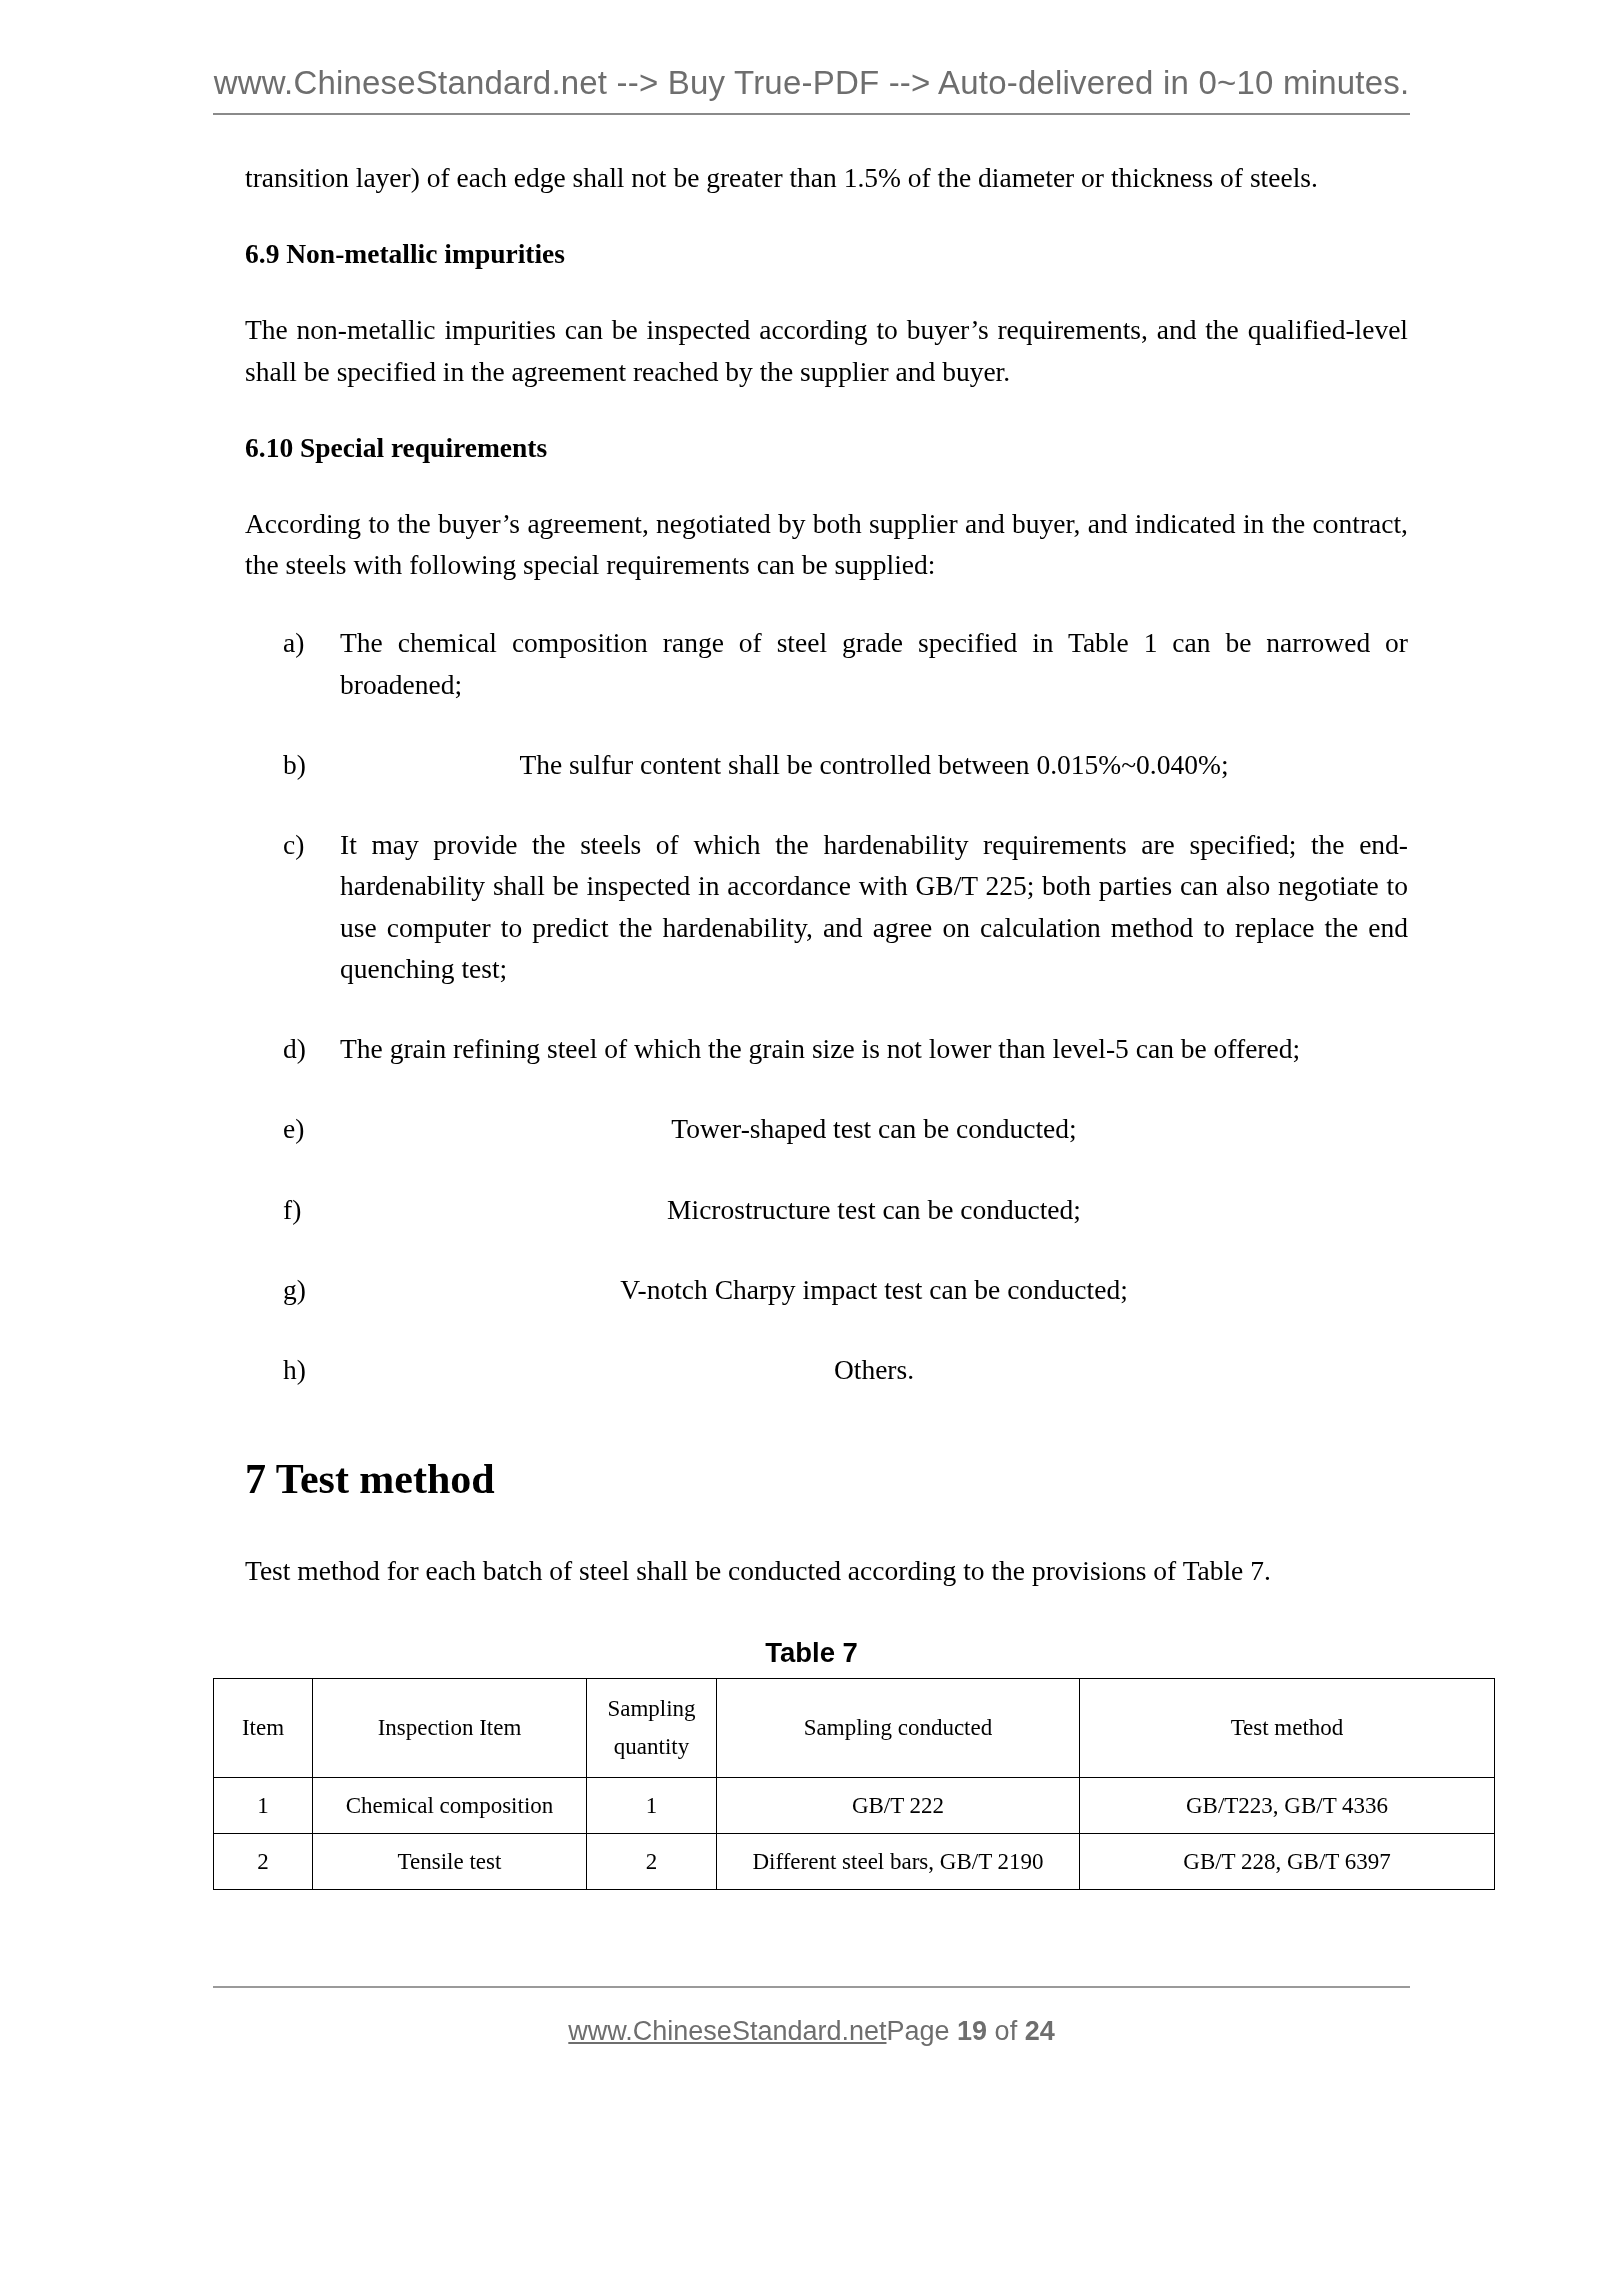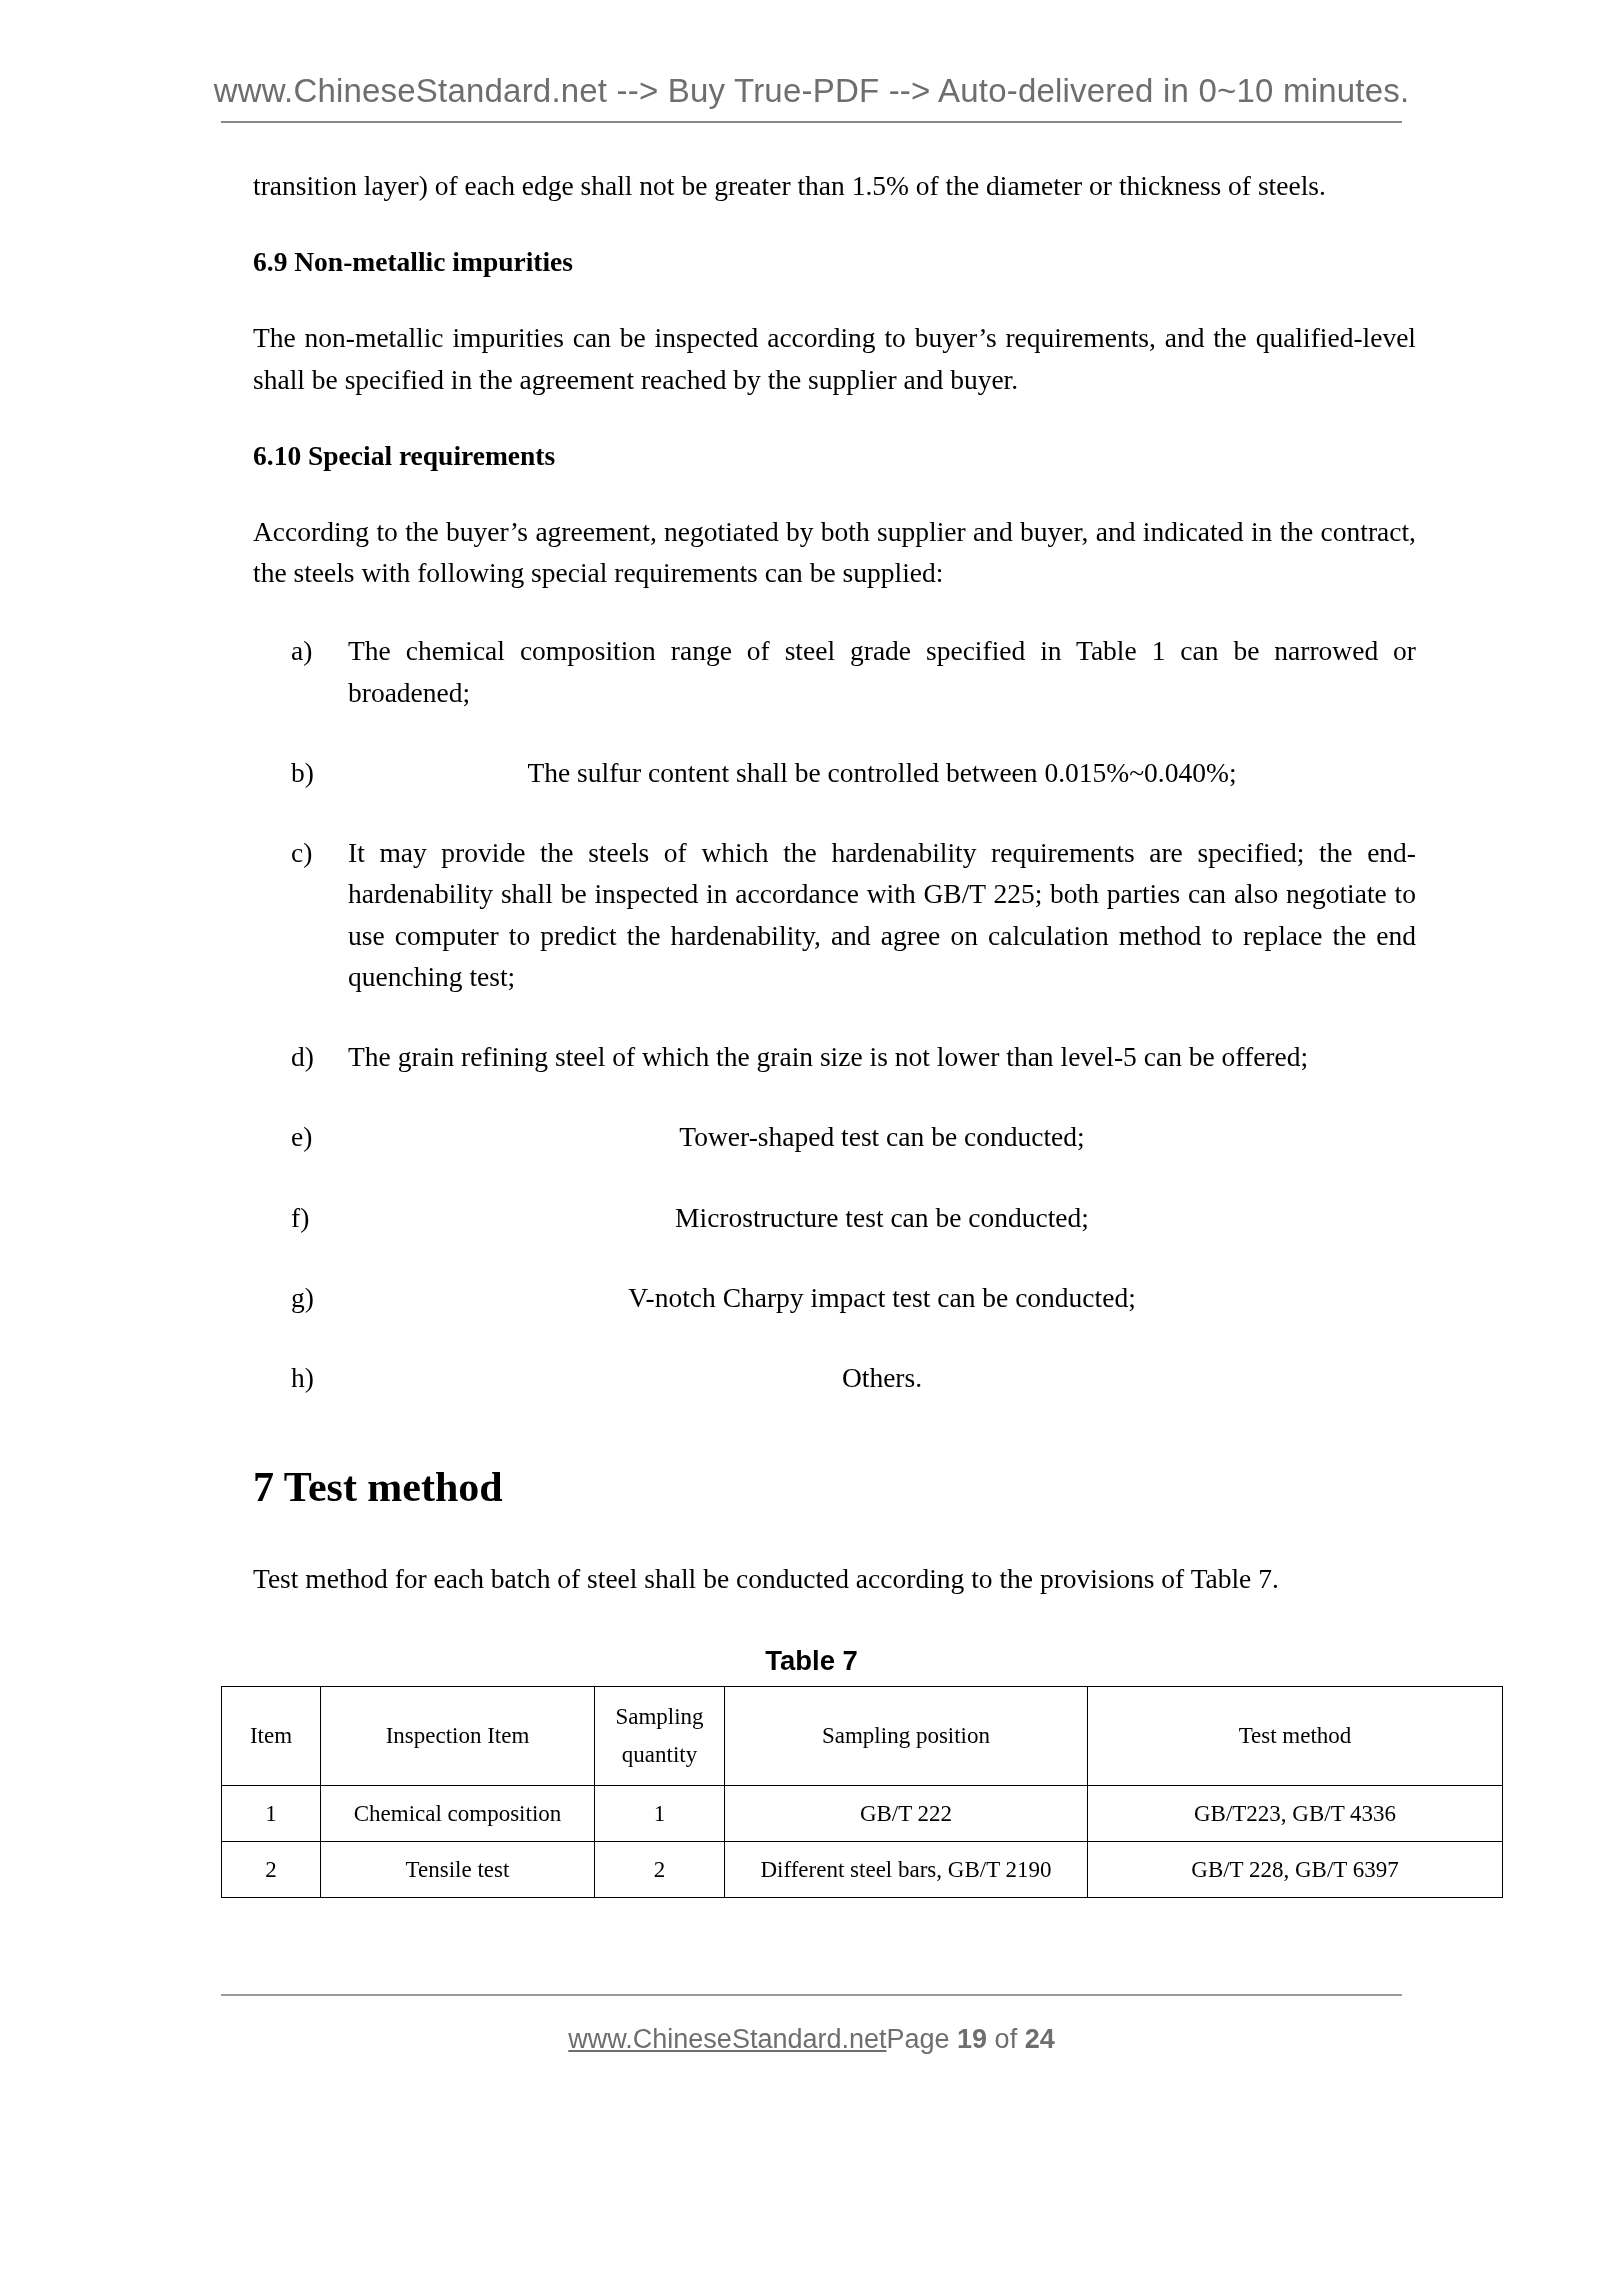--- a/index.html
+++ b/index.html
@@ -12,21 +12,21 @@
     height: 2295px;
     font-family: "Liberation Sans", sans-serif;
     color: #000000;
     position: relative;
     overflow: hidden;
   }
   .page {
     width: 1623px;
     height: 2295px;
     box-sizing: border-box;
-    padding: 8px;
+    padding: 0;
     position: relative;
   }
 
   
   .site-header {
     text-align: center;
     color: #6e6e6e;
     font-size: 33px;
     letter-spacing: 0.2px;
     padding-top: 65px;
@@ -236,21 +236,21 @@
   <div class="table-wrap">
     <table class="t7">
       <thead>
         <tr>
           <th class="col-item">Item</th>
           <th class="col-insp">Inspection Item</th>
           <th class="col-qty">
             <div class="two-line">Sampling</div>
             <div class="two-line">quantity</div>
           </th>
-          <th class="col-pos">Sampling position</th>
+          <th class="col-pos">Sampling conducted</th>
           <th class="col-method">Test method</th>
         </tr>
       </thead>
       <tbody>
         <tr>
           <td>1</td>
           <td>Chemical composition</td>
           <td>1</td>
           <td>GB/T 222</td>
           <td>GB/T223, GB/T 4336</td>

